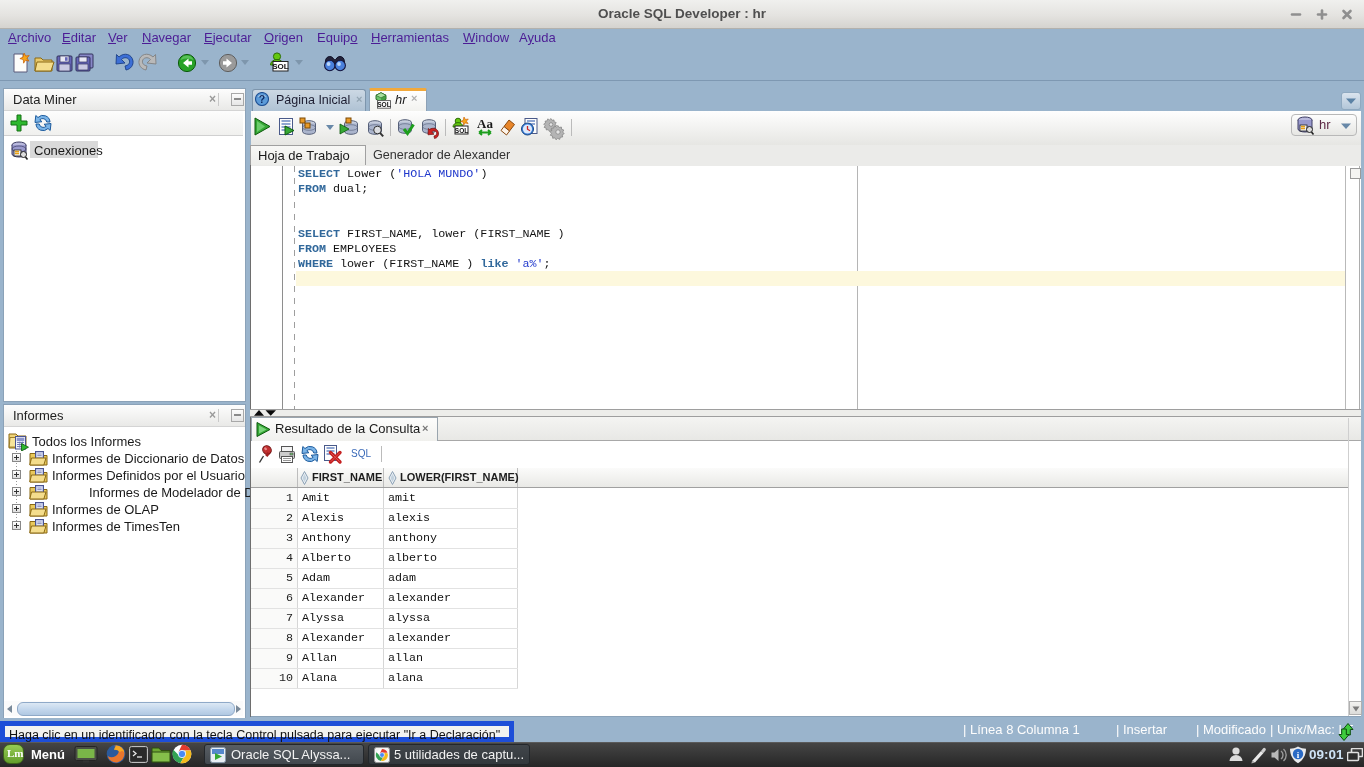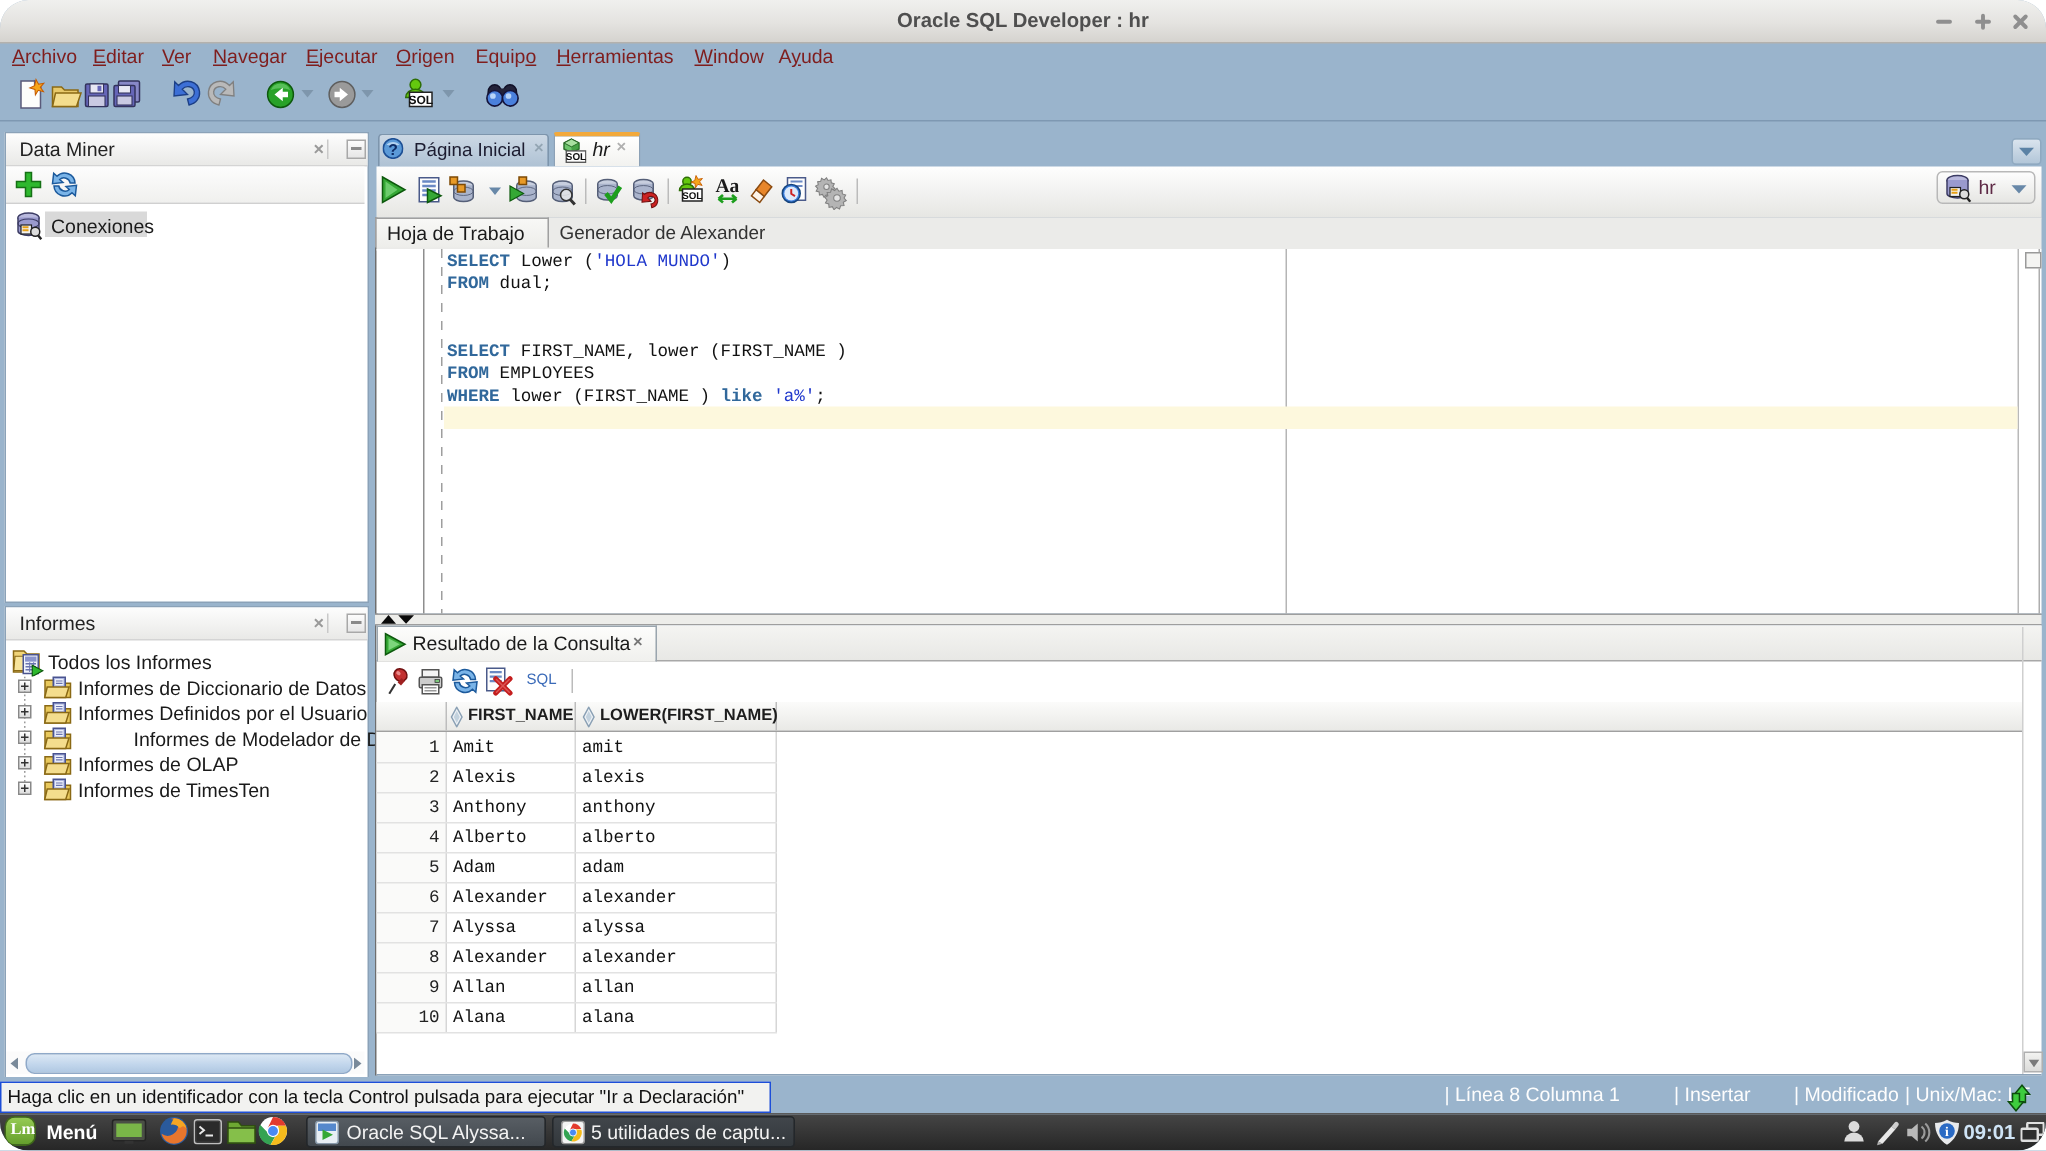--- a/index.html
+++ b/index.html
@@ -1,22 +1,22 @@
 <!DOCTYPE html>
 <html><head>
 <meta charset="utf-8">
 <style>
 html,body{margin:0;padding:0;}
-#app{position:relative;width:1364px;height:767px;overflow:hidden;background:#9ab4cc;font-family:"Liberation Sans",sans-serif;border-radius:19px;}
+#app{position:relative;width:1364px;height:767px;overflow:hidden;background:#9ab4cc;font-family:"Liberation Sans",sans-serif;}
 .abs{position:absolute;}
 .ui{font-size:13px;color:#1a1a1a;white-space:nowrap;}
 .mono{font-family:"Liberation Mono",monospace;font-size:11.7px;color:#111;white-space:pre;}
 .kw{color:#31689b;font-weight:bold;}
 .str{color:#2038cc;}
-.menu-item{position:absolute;top:0;height:19px;line-height:19px;font-size:13px;color:#7f1d1d;}
+.menu-item{position:absolute;top:0;height:19px;line-height:19px;font-size:13px;color:#4c1d95;}
 .menu-item u{text-decoration:underline;text-underline-offset:1px;}
 .panel{position:absolute;background:#fff;border:1px solid #8ba2b8;}
 .phead{position:absolute;left:0;top:0;right:0;height:21px;background:linear-gradient(#fdfdfd,#e9e9e7);border-bottom:1px solid #d4d4d4;}
 .ptitle{position:absolute;left:9px;top:3px;font-size:13px;color:#222;}
 .px{position:absolute;top:3px;color:#9a9a9a;font-size:12px;font-weight:bold;}
 .pmin{position:absolute;top:4px;width:11px;height:11px;border:1px solid #a8a8a8;background:linear-gradient(#fcfcfc,#e6e6e6);}
 .pmin:after{content:"";position:absolute;left:2px;right:2px;top:4px;height:2px;background:#8a8a8a;}
 .treetxt{position:absolute;font-size:13px;color:#1a1a1a;white-space:nowrap;}
 .trow{position:absolute;left:8px;width:9px;height:9px;border:1px solid #888;background:linear-gradient(#fff,#ddd);box-sizing:border-box;}
 .trow:before{content:"";position:absolute;left:1px;right:1px;top:3px;height:1px;background:#333;}
@@ -499,21 +499,21 @@
 
 <div class="abs" style="left:1348px;top:418px;width:1px;height:298px;background:#cfcfcf;"></div>
 <div class="abs" style="left:1349px;top:701px;width:13px;height:14px;background:linear-gradient(#f2f2f0,#dcdcda);border:1px solid #b0b0b0;box-sizing:border-box;">
   <svg style="position:absolute;left:2px;top:4px;" width="8" height="6" viewBox="0 0 8 6">
         <polygon points="0.5,0.5 7.5,0.5 4,5.5" fill="#7a7a7a"></polygon>
       </svg>
 </div>
 <div class="abs" style="left:251px;top:716px;width:1110px;height:1px;background:#8ba2b8;"></div>
 
 <div class="abs" style="left:0;top:718px;width:1364px;height:24px;background:#9ab4cc;"></div>
-<div class="abs" style="left:0;top:721px;width:514px;height:21px;background:#f2f2f0;border:1px solid #1d4ed8;box-sizing:border-box;line-height:19px;font-size:12.5px;color:#111;white-space:nowrap;"><span style="margin-left:4px;">Haga clic en un identificador con la tecla Control pulsada para ejecutar "Ir a Declaración"</span></div>
+<div class="abs" style="left:0;top:721px;width:514px;height:21px;background:#f2f2f0;border:5px solid #1d4ed8;box-sizing:border-box;line-height:19px;font-size:12.5px;color:#111;white-space:nowrap;"><span style="margin-left:4px;">Haga clic en un identificador con la tecla Control pulsada para ejecutar "Ir a Declaración"</span></div>
 <div class="stat" style="left:963px;top:718px;">| Línea 8 Columna 1</div>
 <div class="stat" style="left:1116px;top:718px;">| Insertar</div>
 <div class="stat" style="left:1196px;top:718px;">| Modificado</div>
 <div class="stat" style="left:1270px;top:718px;">| Unix/Mac: LF</div>
 <svg class="abs" style="left:1335px;top:721px;" width="22" height="22" viewBox="0 0 22 22">
   <path d="M8,8.5 L13,2.5 L18,8.5 L15.3,8.5 L15.3,14 L10.7,14 L10.7,8.5 Z" fill="#3ecc3e" stroke="#0d4d0d"></path>
   <path d="M4,13.5 L9,19.5 L14,13.5 L11.3,13.5 L11.3,8 L6.7,8 L6.7,13.5 Z" fill="#3ecc3e" stroke="#0d4d0d"></path>
 </svg>
 
 <div class="abs" style="left:0;top:742px;width:1364px;height:25px;background:linear-gradient(#454545,#262626);border-top:1px solid #5a5a5a;box-sizing:border-box;"></div>

